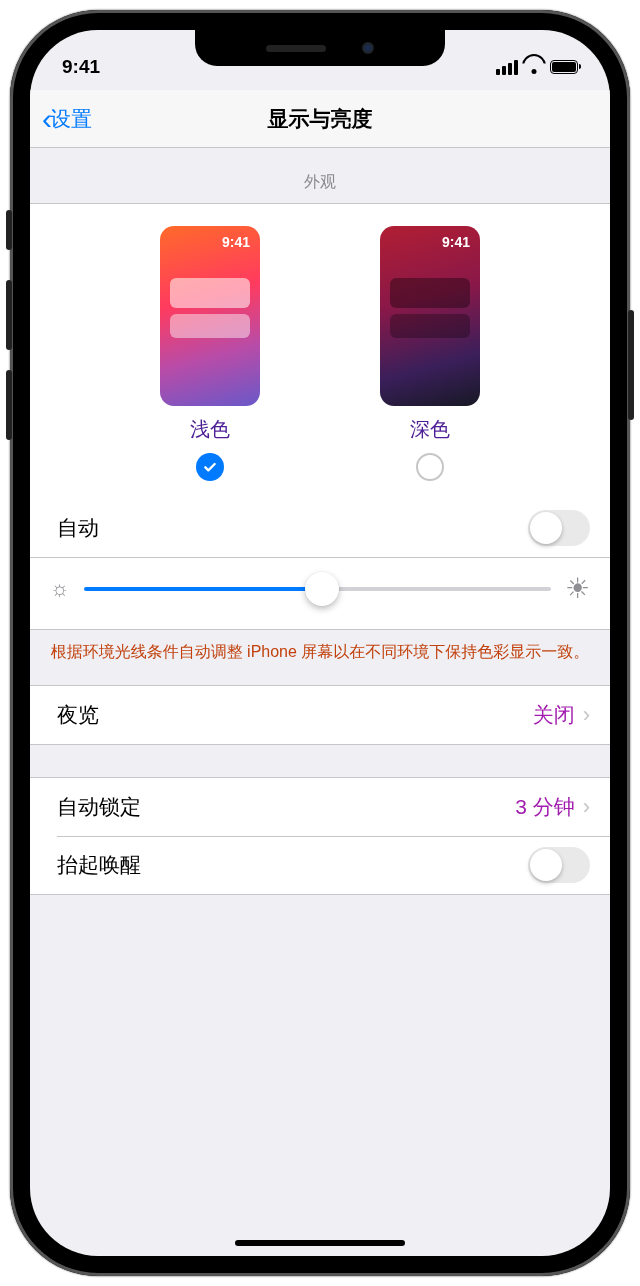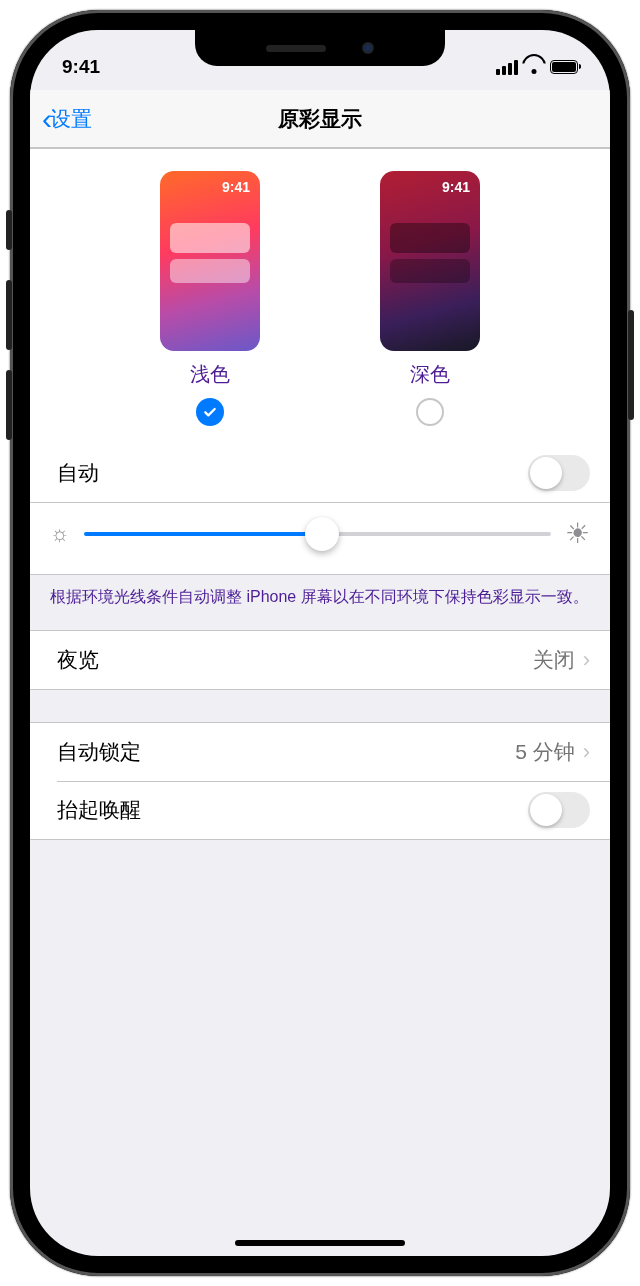--- a/index.html
+++ b/index.html
@@ -11,21 +11,21 @@
   width: 620px; height: 1266px; background: #000; border-radius: 88px;
   box-shadow: inset 0 0 0 3px #555, 0 0 2px #333;
 }
 .side-btn { position: absolute; background: #222; border-radius: 3px; }
 .sb-left1 { left: -4px; top: 200px; width: 6px; height: 40px; }
 .sb-left2 { left: -4px; top: 270px; width: 6px; height: 70px; }
 .sb-left3 { left: -4px; top: 360px; width: 6px; height: 70px; }
 .sb-right { right: -4px; top: 300px; width: 6px; height: 110px; }
 .screen {
   position: absolute; left: 20px; right: 20px; top: 20px; bottom: 20px;
-  background: #efeff4; border-radius: 68px; overflow: hidden;
+  background: #efeff4; border-radius: 68px; overflow: hidden; text-align: center;
 }
 .notch {
   position: absolute; top: 0; left: 50%; transform: translateX(-50%);
   width: 250px; height: 36px; background: #000; border-bottom-left-radius: 22px;
   border-bottom-right-radius: 22px; display: flex; align-items: center;
   justify-content: center; gap: 36px;
 }
 .speaker { width: 60px; height: 7px; background: #222; border-radius: 4px; }
 .camera { width: 12px; height: 12px; background: #1a2a4a; border-radius: 50%; border: 2px solid #222; }
 
@@ -56,21 +56,21 @@
 .title { font-weight: 600; font-size: 21px; color:#000;}
 
 .content { position: absolute; top: 118px; left: 0; right: 0; bottom: 0; overflow: hidden; }
 
 .sect-head { font-size: 16px; color: #8a8a8e; padding: 24px 20px 10px; }
 
 .panel { background: #fff; border-top:1px solid #c6c6c8; border-bottom:1px solid #c6c6c8; }
 .panel + .panel, .row + .row { border-top: none; }
 .panel .row + .row::before {content:"";display:block;border-top:1px solid #c6c6c8;margin-left:20px;position:absolute;top:0;left:0;right:0}
 .row { display:flex; align-items:center; min-height:58px; padding:0 20px; position:relative; font-size:21px; color:#000;margin-left:7px; }
-.row .value { margin-left:auto; color:#737373; font-size:21px; }
+.row .value { margin-left:auto; color:#a21caf; font-size:21px; }
 .row .disclosure { color:#c6c6c8; margin-left:8px; font-size:22px; }
 
 .appearance { display:flex; justify-content:center; gap:120px; padding:22px 0 18px; }
 .mode { display:flex; flex-direction:column; align-items:center; gap:10px; }
 .thumb { width:100px; height:180px; border-radius:14px; overflow:hidden; position:relative; }
 .thumb.light { background: linear-gradient(165deg,#ff6a2a 0%,#ff3b5f 40%,#b84ca8 70%,#6a58c8 100%); }
 .thumb.dark  { background: linear-gradient(165deg,#b11e33 0%,#8a1848 40%,#3a1f5a 75%,#181825 100%); }
 .thumb .time { position:absolute; top:8px; right:10px; color:#fff; font-size:14px; font-weight:600; }
 .widget { position:absolute; left:10px; right:10px; border-radius:6px; }
 .thumb.light .w1{top:52px;height:30px;background:rgba(255,255,255,.55)}
@@ -93,21 +93,21 @@
 .toggle.on::after{right:2px}
 
 
 .slider-row { display:flex; align-items:center; gap:14px; padding:14px 20px 24px; }
 .bright-ico { color:#8e8e93; font-size:22px; }
 .bright-ico.big { font-size:28px; }
 .slider { flex:1; height:4px; background:linear-gradient(to right,#007aff 0 51%,#d1d1d6 51% 100%); border-radius:2px; position:relative; }
 .slider .knob { position:absolute; left:51%; top:50%; transform:translate(-50%,-50%);
   width:34px; height:34px; background:#fff; border-radius:50%; box-shadow:0 3px 6px rgba(0,0,0,.25),0 0 0 .5px rgba(0,0,0,.05); }
 
-.footnote { font-size:16px; color:#4c1d95; padding:10px 20px 22px; line-height:1.45; }
+.footnote { font-size:16px; color:#c2410c; padding:10px 20px 22px; line-height:1.45; }
 
 .home-ind { position:absolute; bottom:10px; left:50%; transform:translateX(-50%);
   width:170px; height:6px; background:#000; border-radius:4px; }
 </style>
 </head>
 <body>
 
 <div class="device">
   <div class="side-btn sb-left1"></div>
   <div class="side-btn sb-left2"></div>
@@ -134,25 +134,26 @@
             <span></span>
           </div>
       </div>
     </div>
 
     <div class="navbar">
       <div class="back">
         <span class="chev">‹</span>
         <span>设置</span>
       </div>
-      <div class="title">原彩显示</div>
+      <div class="title">显示与亮度</div>
     </div>
 
     <div class="content">
 
+      <div class="sect-head">外观</div>
       <div class="panel">
         <div class="appearance">
           <div class="mode">
             <div class="thumb light">
               <div class="time">9:41</div>
               <div class="widget w1"></div>
               <div class="widget w2"></div>
             </div>
             <div class="mode-label">浅色</div>
             <div class="radio checked">
@@ -194,21 +195,21 @@
           <span class="value">关闭</span>
           <span class="disclosure">›</span>
         </div>
       </div>
 
       <div style="height:32px"></div>
 
       <div class="panel">
         <div class="row">
           <span>自动锁定</span>
-          <span class="value">5 分钟</span>
+          <span class="value">3 分钟</span>
           <span class="disclosure">›</span>
         </div>
         <div class="row">
           <span>抬起唤醒</span>
           <div class="toggle off"></div>
         </div>
       </div>
 
     </div>
 

